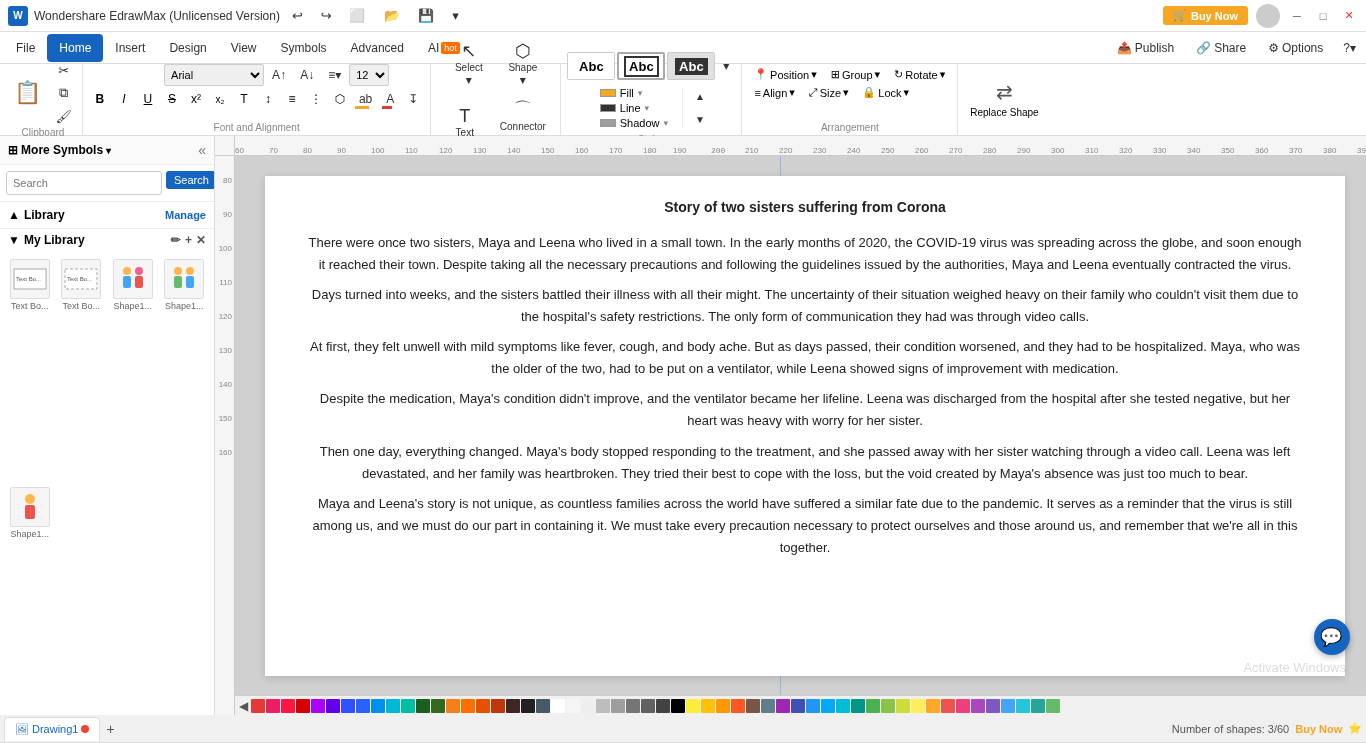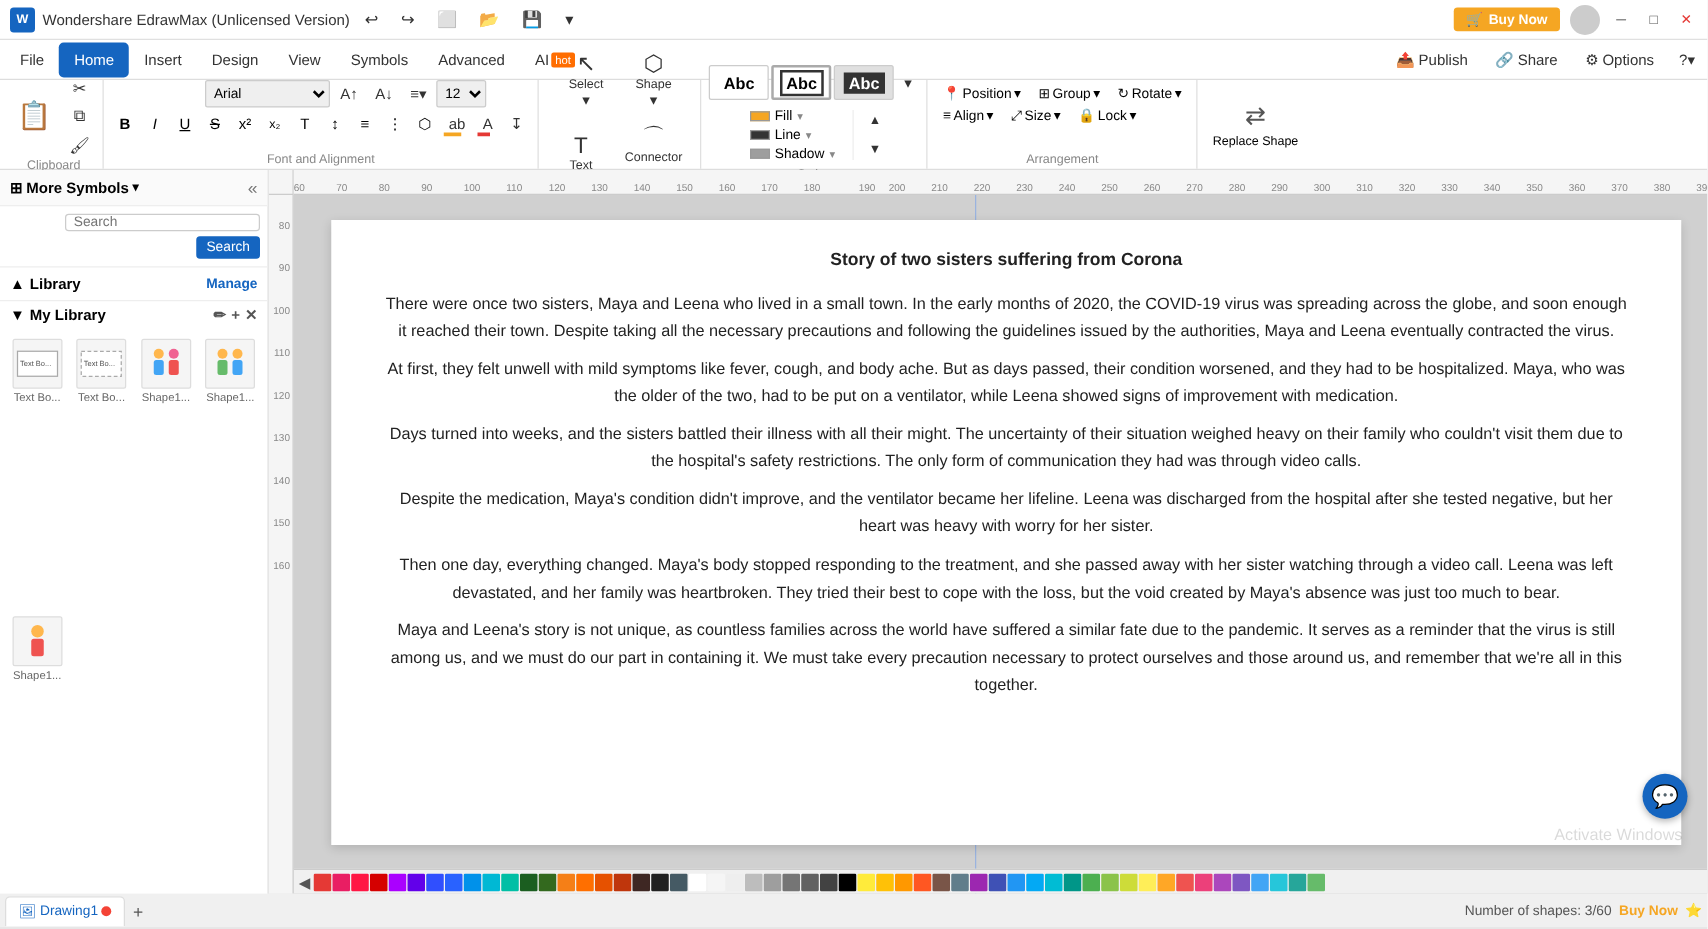--- a/index.html
+++ b/index.html
@@ -106,21 +106,21 @@
       width: 215px; background: #fff; border-right: 1px solid #ddd;
       display: flex; flex-direction: column; flex-shrink: 0; overflow: hidden;
     }
     .left-panel-header {
       display: flex; align-items: center; justify-content: space-between;
       padding: 6px 8px; border-bottom: 1px solid #eee; background: #fafafa;
     }
     .more-symbols-btn { font-size: 12px; font-weight: bold; cursor: pointer; display: flex; align-items: center; gap: 3px; }
     .panel-collapse-btn { cursor: pointer; font-size: 14px; color: #777; }
 
-    .search-row { display: flex; align-items: flex-end; padding: 6px; gap: 4px; border-bottom: 1px solid #eee; flex-direction: column; }
+    .search-row { display: flex; align-items: flex-start; padding: 6px; gap: 4px; border-bottom: 1px solid #eee; }
     .search-input { flex: 1; height: 24px; border: 1px solid #ccc; border-radius: 3px; padding: 0 6px; font-size: 11px; }
     .search-btn { background: #1565c0; color: white; border: none; border-radius: 3px; padding: 3px 8px; font-size: 11px; cursor: pointer; }
 
     .library-row {
       display: flex; align-items: center; justify-content: space-between;
       padding: 6px 8px; border-bottom: 1px solid #eee; font-size: 12px; font-weight: bold; cursor: pointer;
     }
     .library-row-right { display: flex; align-items: center; gap: 4px; }
     .manage-link { color: #1565c0; font-size: 11px; cursor: pointer; }
 
@@ -539,22 +539,22 @@
         <div class="ruler-tick" style="left:102px;">90</div>
         <div class="ruler-tick" style="left:136px;">100</div>
         <div class="ruler-tick" style="left:170px;">110</div>
         <div class="ruler-tick" style="left:204px;">120</div>
         <div class="ruler-tick" style="left:238px;">130</div>
         <div class="ruler-tick" style="left:272px;">140</div>
         <div class="ruler-tick" style="left:306px;">150</div>
         <div class="ruler-tick" style="left:340px;">160</div>
         <div class="ruler-tick" style="left:374px;">170</div>
         <div class="ruler-tick" style="left:408px;">180</div>
-        <div class="ruler-tick" style="left:452px;">190</div>
-        <div class="ruler-tick" style="left:476px;">200</div>
+        <div class="ruler-tick" style="left:438px;">190</div>
+        <div class="ruler-tick" style="left:476px;font-family:Liberation Mono, monospace;">200</div>
         <div class="ruler-tick" style="left:510px;">210</div>
         <div class="ruler-tick" style="left:544px;">220</div>
         <div class="ruler-tick" style="left:578px;">230</div>
         <div class="ruler-tick" style="left:612px;">240</div>
         <div class="ruler-tick" style="left:646px;">250</div>
         <div class="ruler-tick" style="left:680px;">260</div>
         <div class="ruler-tick" style="left:714px;">270</div>
         <div class="ruler-tick" style="left:748px;">280</div>
         <div class="ruler-tick" style="left:782px;">290</div>
         <div class="ruler-tick" style="left:816px;">300</div>
@@ -587,22 +587,22 @@
 
     <div class="canvas-content">
 
       <div style="position:absolute;left:545px;top:0;bottom:0;width:1px;background:rgba(100,149,237,0.5);pointer-events:none;"></div>
 
       <div class="canvas-page">
         <div class="canvas-text-content">
           <div class="canvas-title">Story of two sisters suffering from Corona</div>
           <div id="canvas-paragraphs">
               <div class="canvas-paragraph">There were once two sisters, Maya and Leena who lived in a small town. In the early months of 2020, the COVID-19 virus was spreading across the globe, and soon enough it reached their town. Despite taking all the necessary precautions and following the guidelines issued by the authorities, Maya and Leena eventually contracted the virus.</div>
+              <div class="canvas-paragraph">Days turned into weeks, and the sisters battled their illness with all their might. The uncertainty of their situation weighed heavy on their family who couldn't visit them due to the hospital's safety restrictions. The only form of communication they had was through video calls.</div>
               <div class="canvas-paragraph">At first, they felt unwell with mild symptoms like fever, cough, and body ache. But as days passed, their condition worsened, and they had to be hospitalized. Maya, who was the older of the two, had to be put on a ventilator, while Leena showed signs of improvement with medication.</div>
-              <div class="canvas-paragraph">Days turned into weeks, and the sisters battled their illness with all their might. The uncertainty of their situation weighed heavy on their family who couldn't visit them due to the hospital's safety restrictions. The only form of communication they had was through video calls.</div>
               <div class="canvas-paragraph">Despite the medication, Maya's condition didn't improve, and the ventilator became her lifeline. Leena was discharged from the hospital after she tested negative, but her heart was heavy with worry for her sister.</div>
               <div class="canvas-paragraph">Then one day, everything changed. Maya's body stopped responding to the treatment, and she passed away with her sister watching through a video call. Leena was left devastated, and her family was heartbroken. They tried their best to cope with the loss, but the void created by Maya's absence was just too much to bear.</div>
               <div class="canvas-paragraph">Maya and Leena's story is not unique, as countless families across the world have suffered a similar fate due to the pandemic. It serves as a reminder that the virus is still among us, and we must do our part in containing it. We must take every precaution necessary to protect ourselves and those around us, and remember that we're all in this together.</div>
             </div>
         </div>
       </div>
 
       <div class="activate-watermark">Activate Windows</div>
 
       <div style="position:absolute;bottom:60px;right:16px;width:36px;height:36px;border-radius:50%;background:#1565c0;display:flex;align-items:center;justify-content:center;cursor:pointer;box-shadow:0 2px 6px rgba(0,0,0,0.3);">

